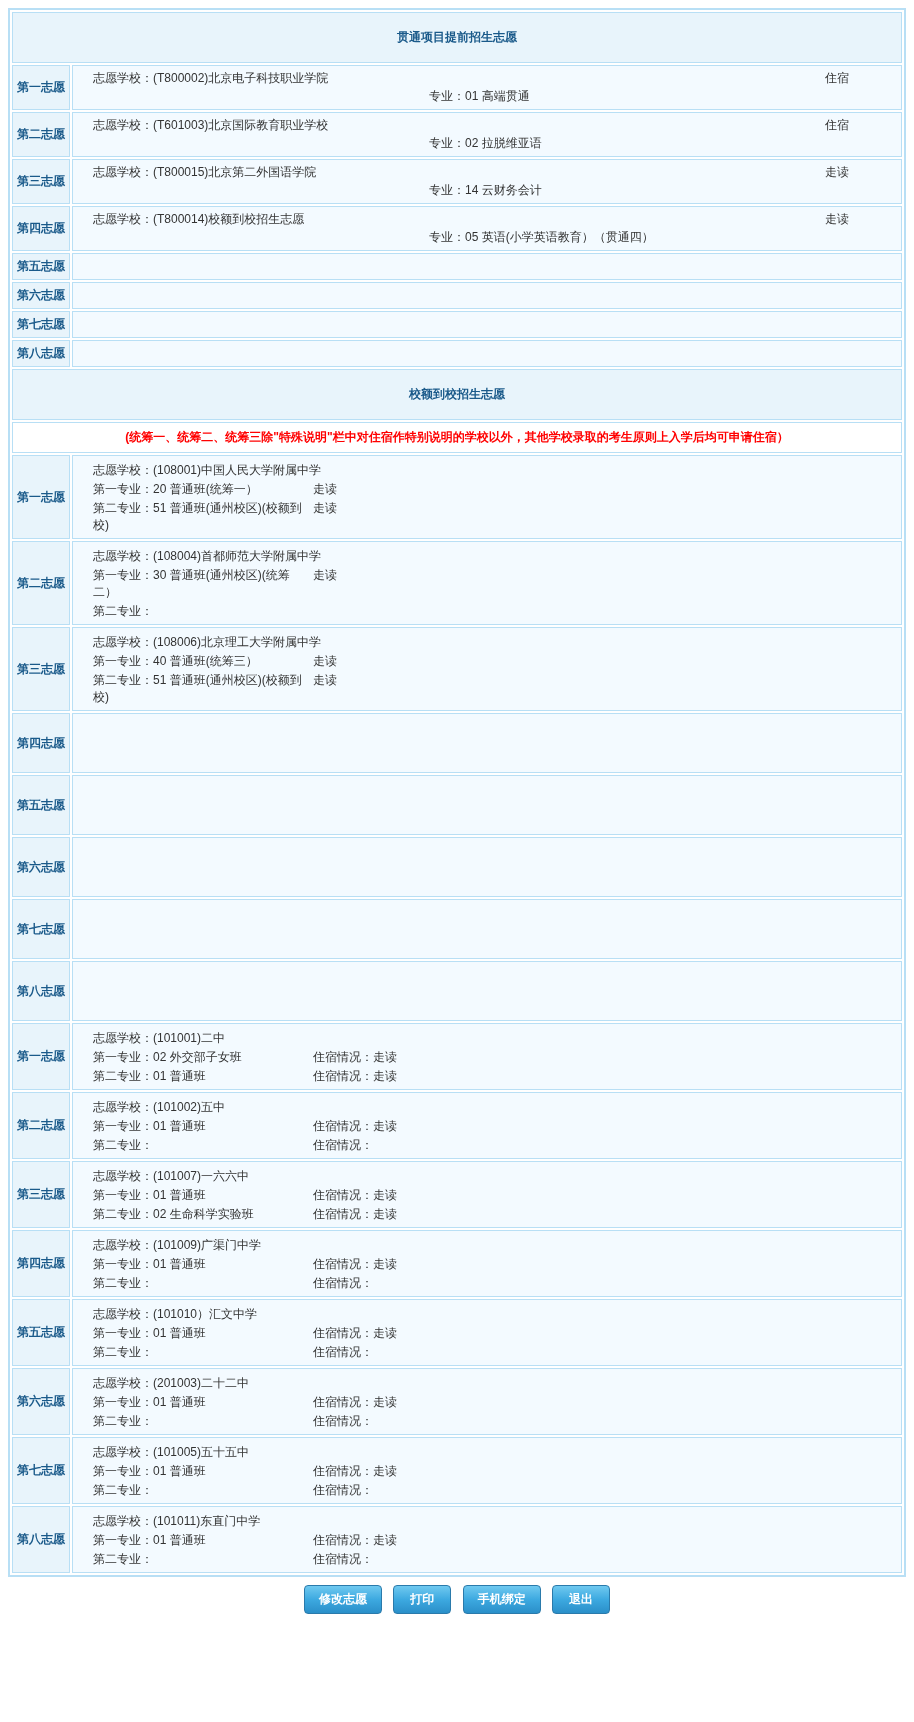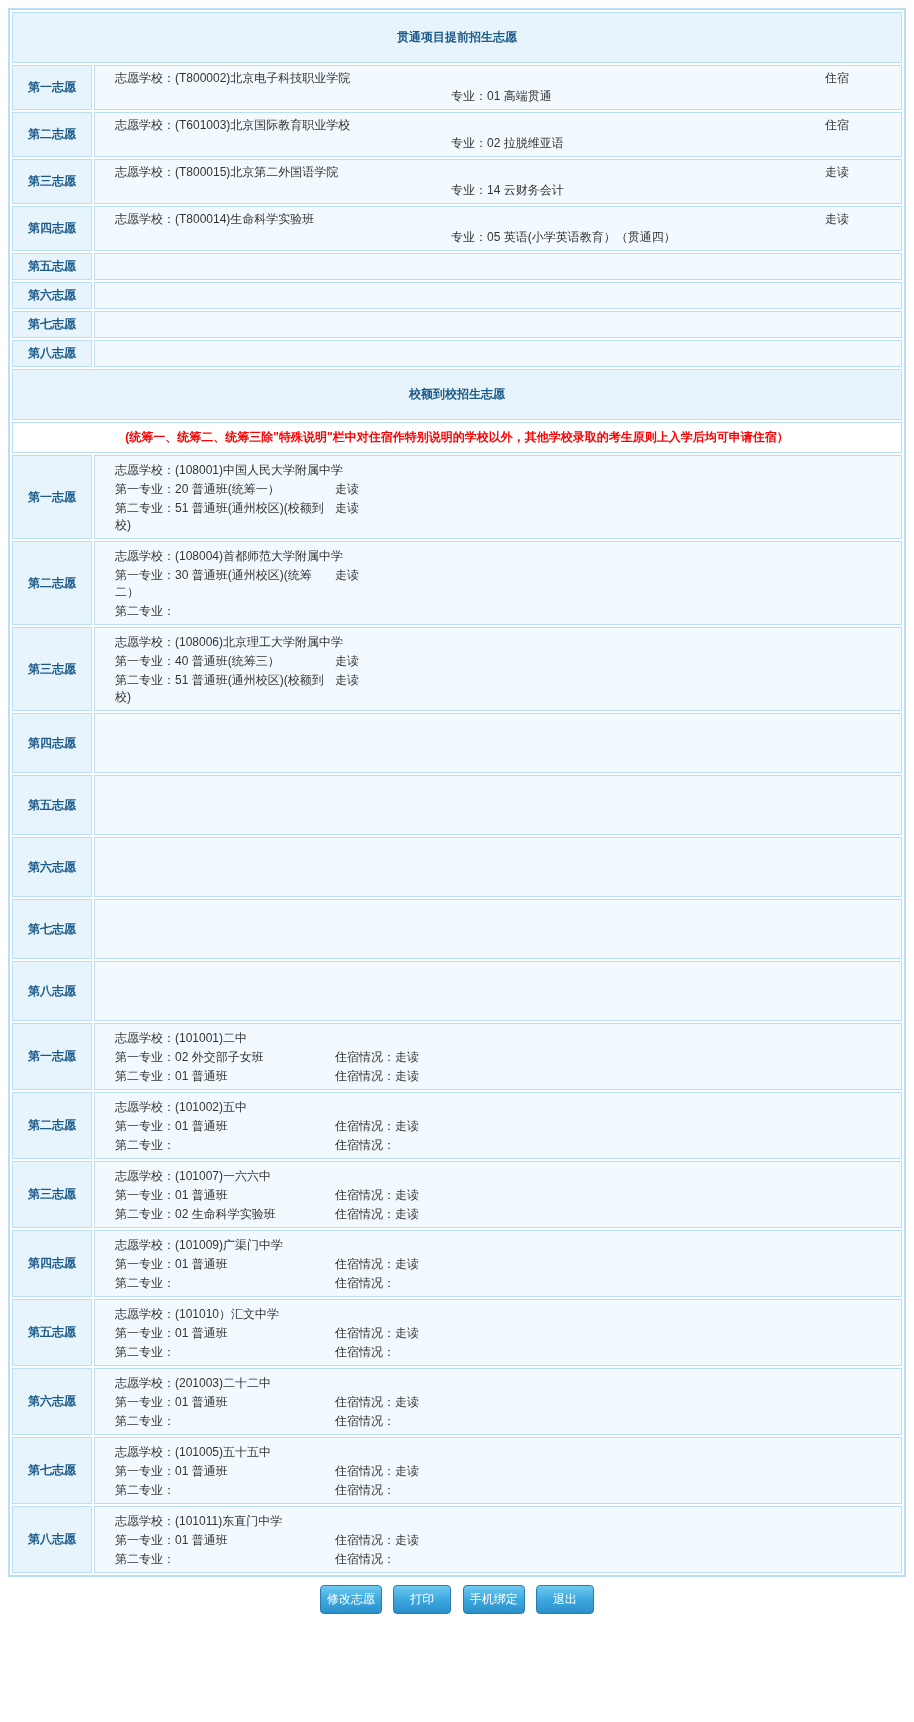--- a/index.html
+++ b/index.html
@@ -30,21 +30,21 @@
     background: #ffffff;
     text-align: center;
     color: #ff0000;
     font-weight: bold;
     padding: 6px 0;
     border: 1px solid #b8dff5;
   }
   .label-cell {
     background: #e8f4fb;
     border: 1px solid #b8dff5;
-    width: 80px;
+    width: 58px;
     text-align: center;
     font-weight: bold;
     color: #1a5a8a;
     vertical-align: middle;
     padding: 4px 2px;
   }
   .content-cell {
     background: #f3faff;
     border: 1px solid #b8dff5;
     padding: 4px 20px;
@@ -65,27 +65,27 @@
   .f3-major { flex: 0 0 220px; }
   .f3-reslabel { flex: 0 0 60px; }
   .f3-resval   { flex: 0 0 60px; }
   .button-bar {
     text-align: center;
     padding: 8px 0 4px 0;
   }
   .btn {
     display: inline-block;
     min-width: 58px;
-    padding: 5px 6px;
+    padding: 5px 14px;
     margin: 0 4px;
     background: linear-gradient(to bottom, #6fc9f0, #3da9e0 50%, #2a8fc9);
     border: 1px solid #2a7aab;
     border-radius: 4px;
     color: #ffffff;
-    font-weight: normal;
+    font-weight: bold;
     font-size: 12px;
     cursor: pointer;
     text-align: center;
   }
 </style>
 </head>
 <body>
 
 <table class="main-table">
 
@@ -121,21 +121,21 @@
         <span class="f-school"><span>志愿学校：</span><span>(T800015)北京第二外国语学院</span></span>
         <span class="f-major"><span>专业：</span><span>14 云财务会计</span></span>
         <span class="f-res">走读</span>
       </div>
     </td>
   </tr>
   <tr>
     <td class="label-cell">第四志愿</td>
     <td class="content-cell">
       <div class="row1">
-        <span class="f-school"><span>志愿学校：</span><span>(T800014)生命科学实验班</span></span>
+        <span class="f-school"><span>志愿学校：</span><span>(T800014)校额到校招生志愿</span></span>
         <span class="f-major"><span>专业：</span><span>05 英语(小学英语教育）（贯通四）</span></span>
         <span class="f-res">走读</span>
       </div>
     </td>
   </tr>
   <tr>
         <td class="label-cell">第五志愿</td>
         <td class="content-cell">&nbsp;</td>
       </tr>
   <tr>

